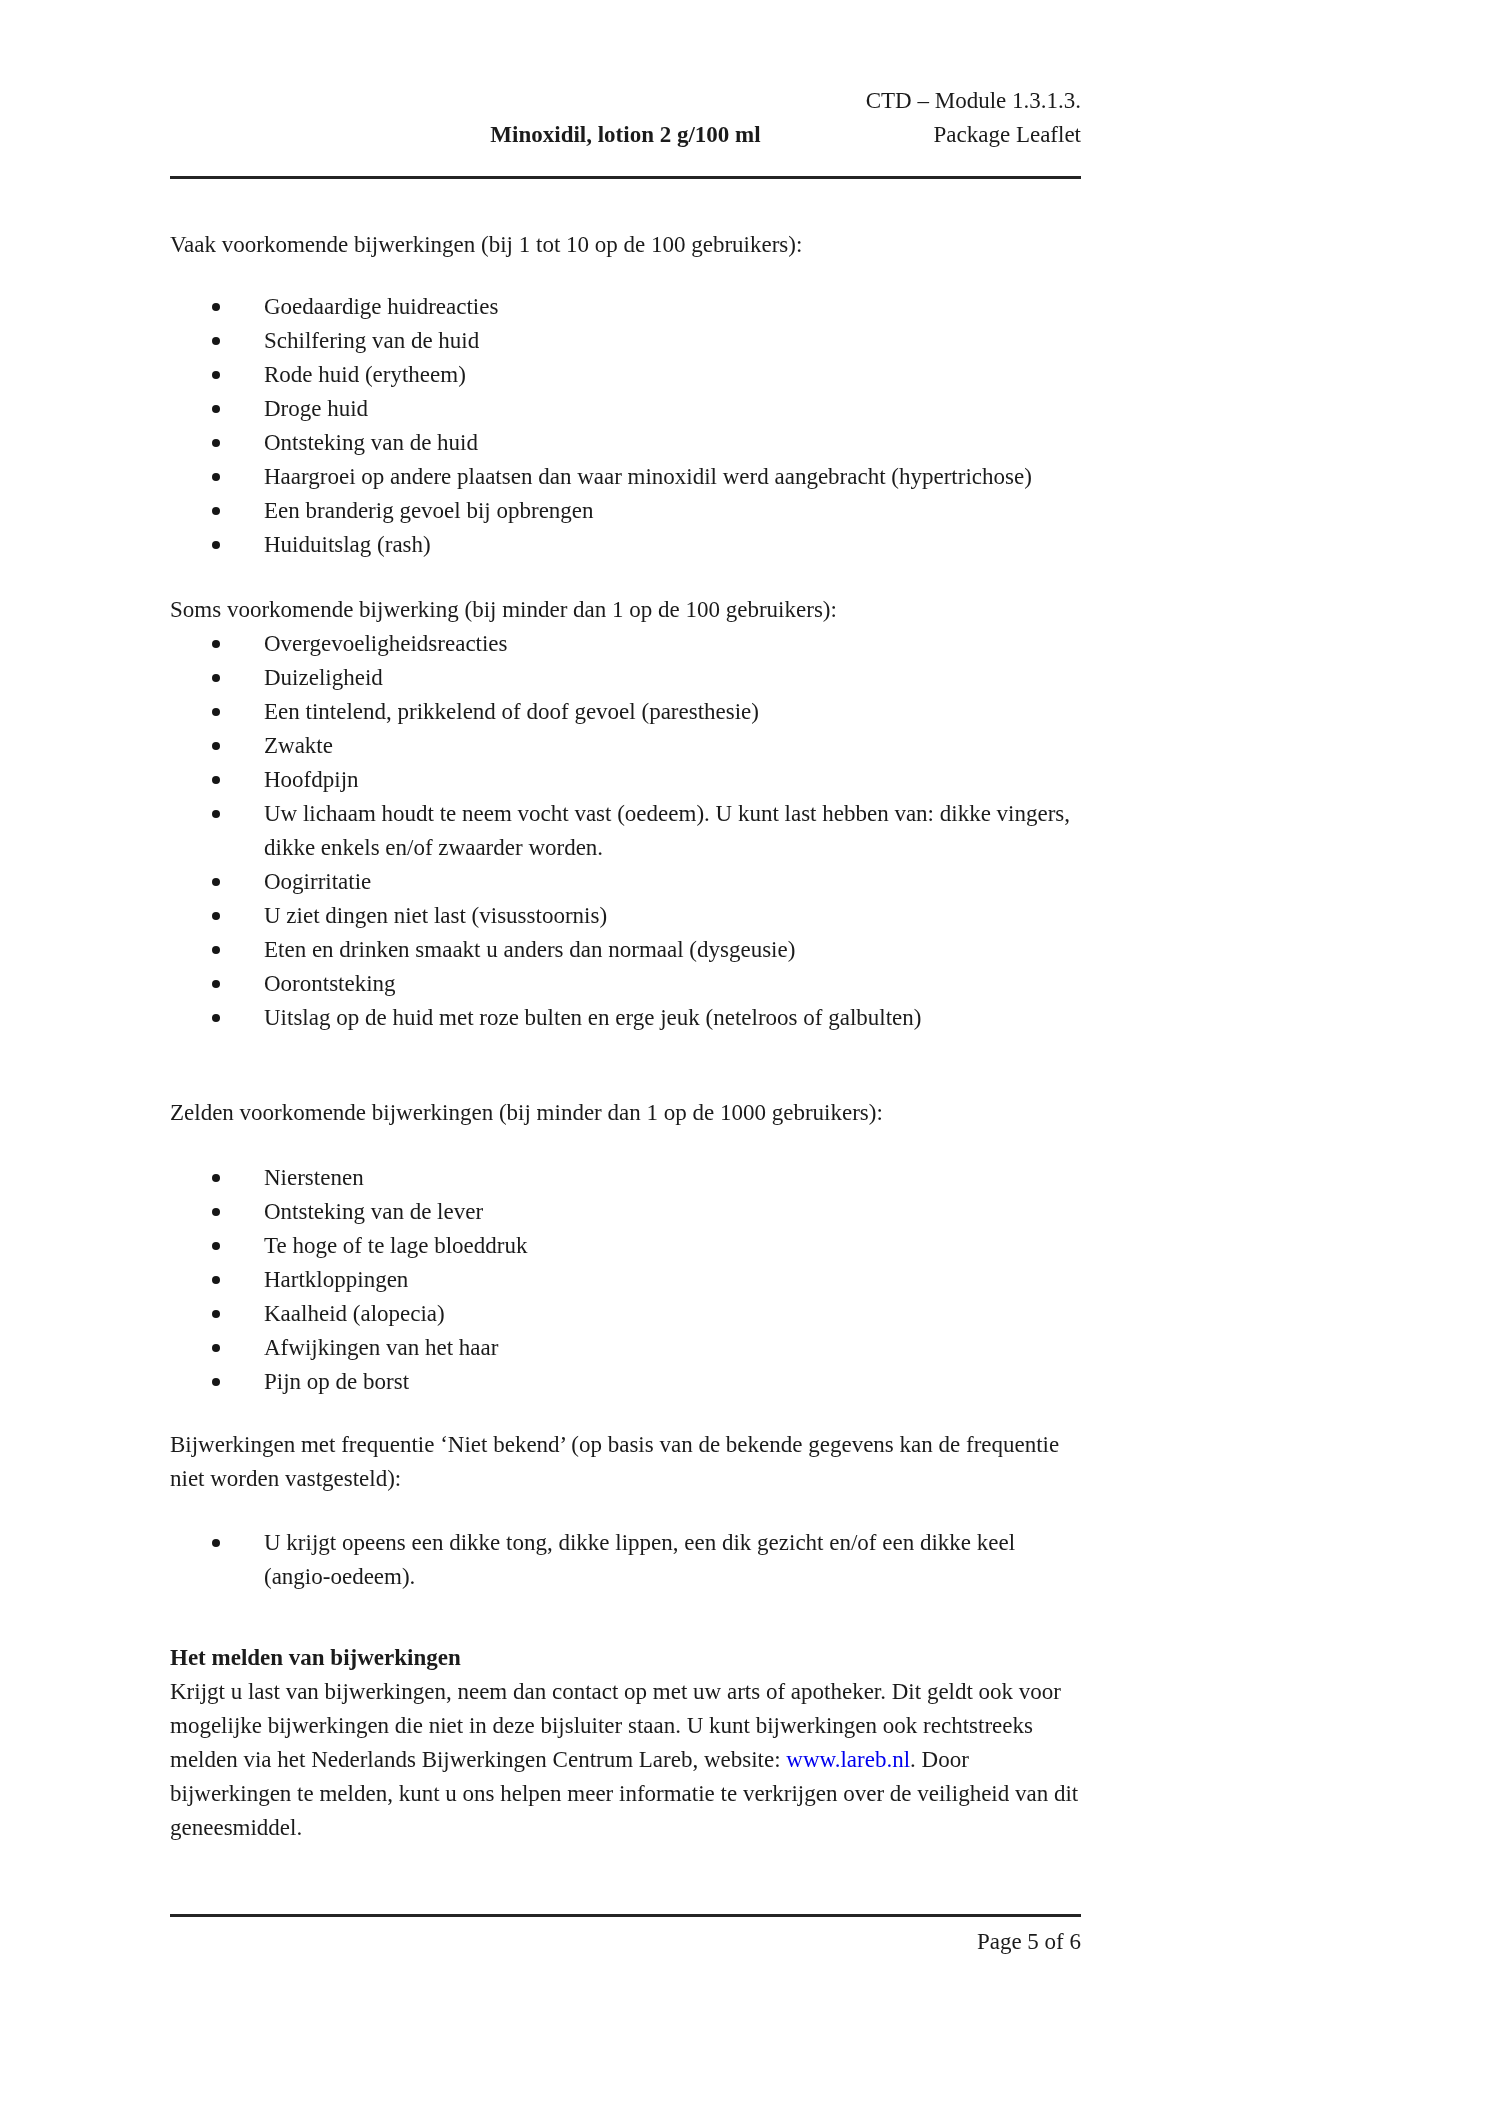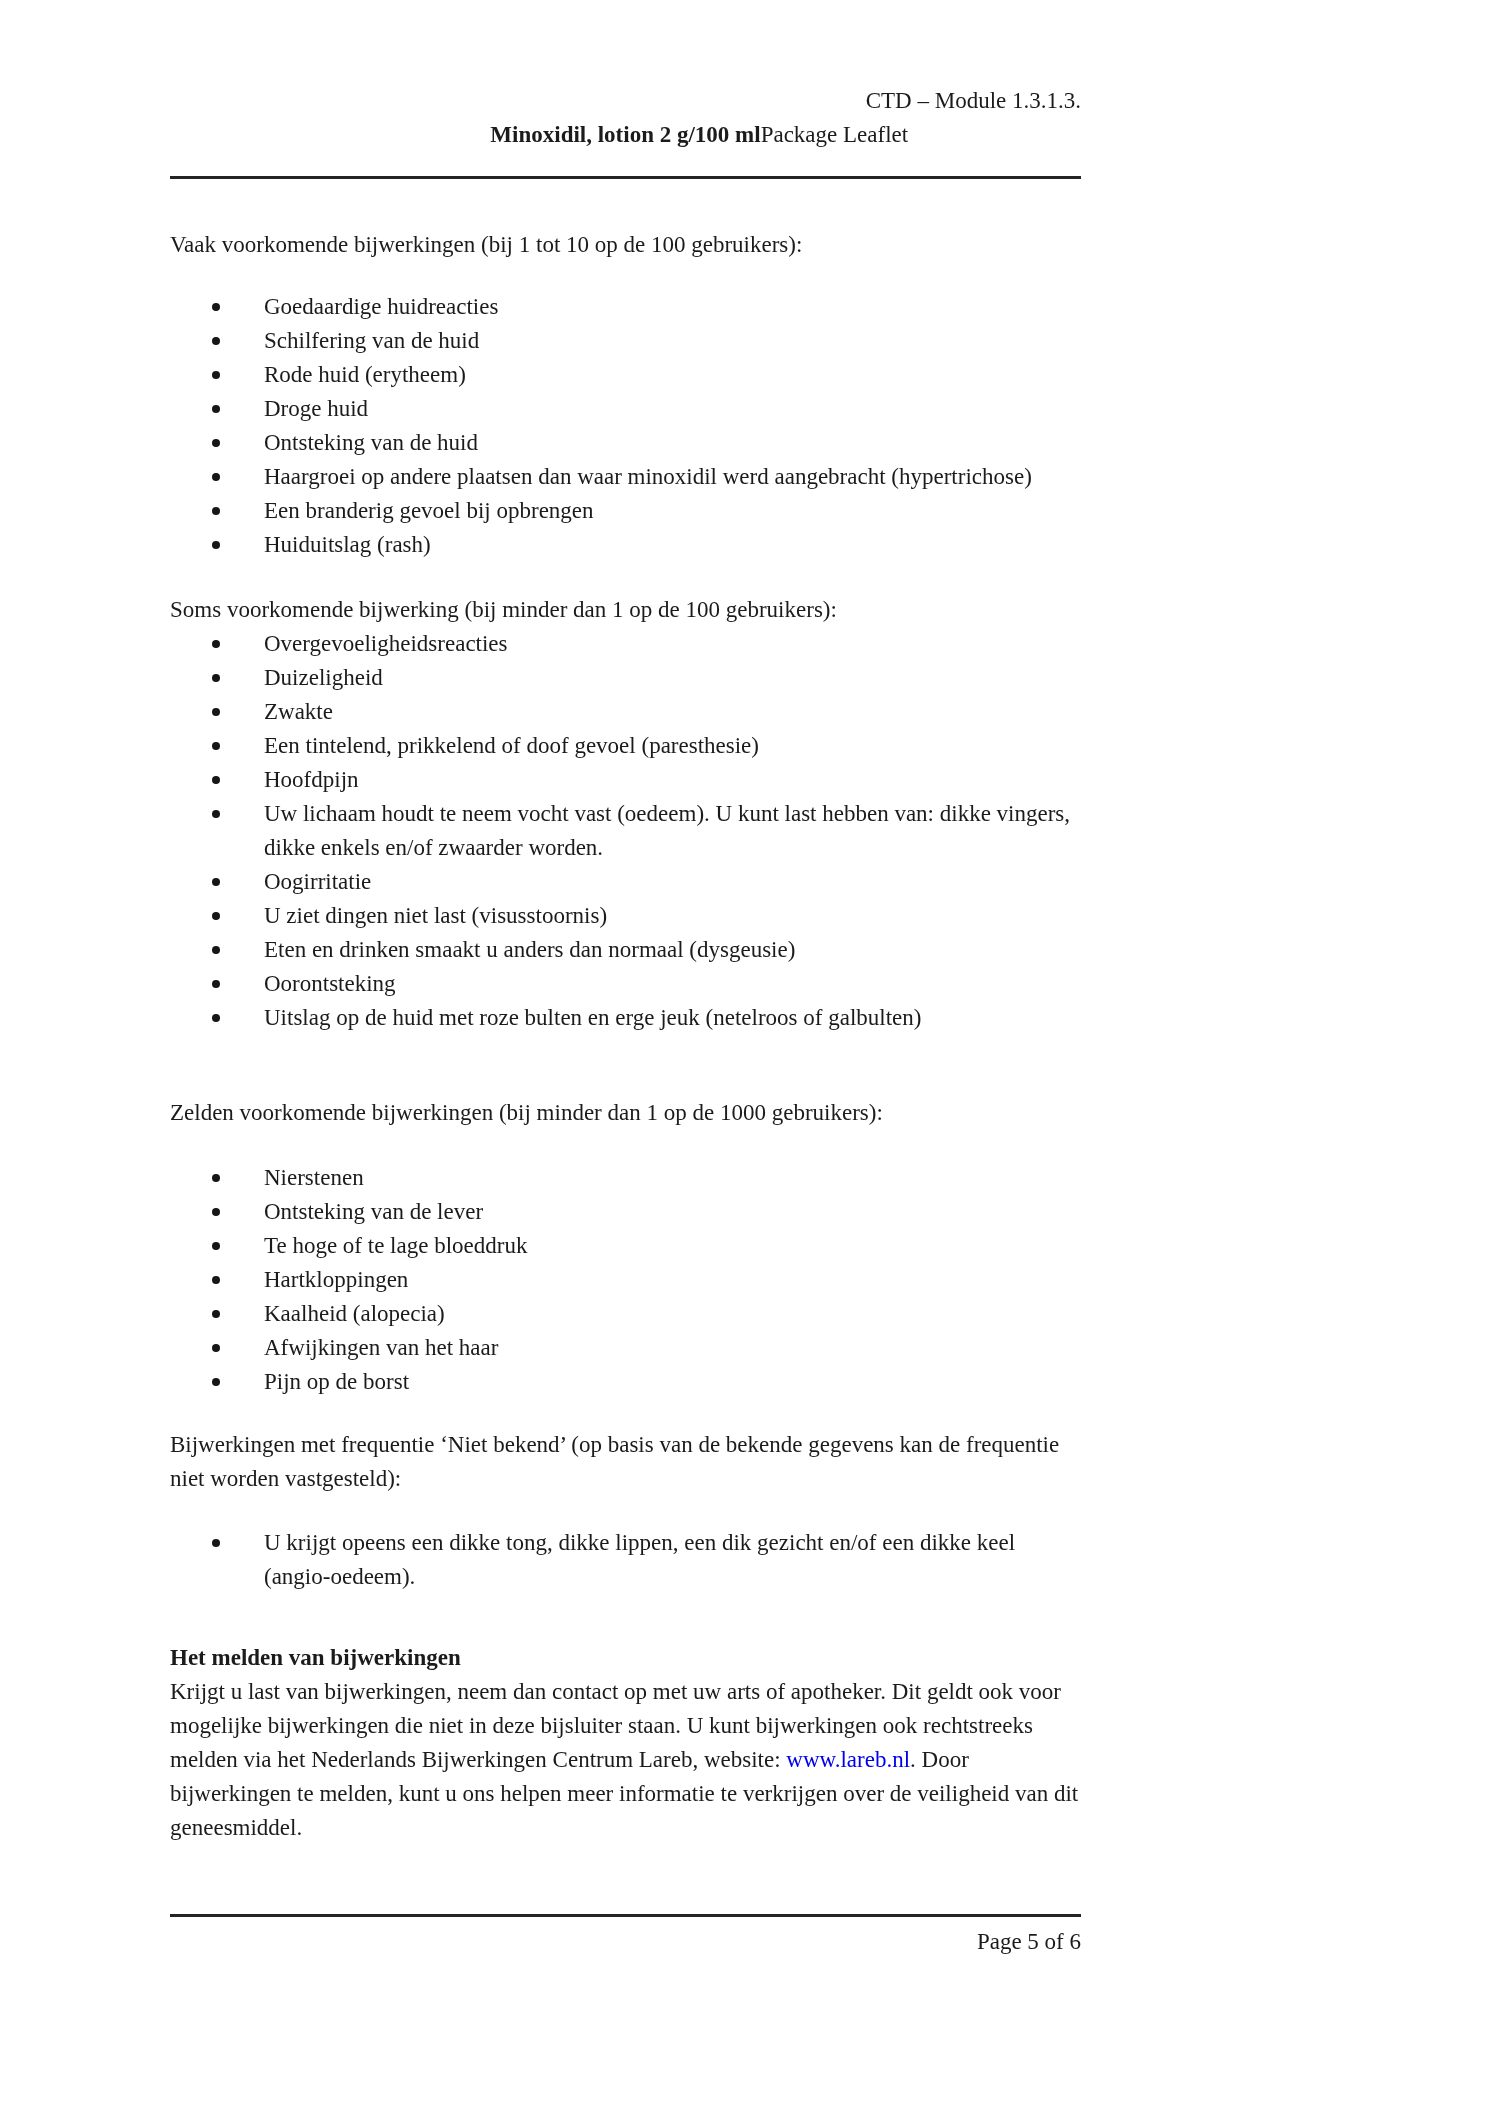--- a/index.html
+++ b/index.html
@@ -29,20 +29,21 @@
   }
   .hdr-cell-spacer { flex: 1 1 0; min-width: 0; }
   .hdr-product {
     flex: 0 0 auto;
     font-weight: bold;
     text-align: center;
   }
   .hdr-doc-type {
     flex: 1 1 0;
     min-width: 0;
+    text-align: right;
   }
   .rule {
     height: 3px;
     background: #242424;
     margin-top: 24px;
   }
   .p1 { margin: 49px 0 0 0; }
   .p2 { margin: 31px 0 0 0; }
   .p3 { margin: 61px 0 0 0; }
   .p4 { margin: 29px 0 0 0; max-width: 1130px; }
@@ -146,25 +147,25 @@
     <div class="li">
         <span class="bullet"></span>
         <span class="li-text">Overgevoeligheidsreacties</span>
       </div>
     <div class="li">
         <span class="bullet"></span>
         <span class="li-text">Duizeligheid</span>
       </div>
     <div class="li">
         <span class="bullet"></span>
+        <span class="li-text">Een tintelend, prikkelend of doof gevoel (paresthesie)</span>
+      </div>
+    <div class="li">
+        <span class="bullet"></span>
         <span class="li-text">Zwakte</span>
-      </div>
-    <div class="li">
-        <span class="bullet"></span>
-        <span class="li-text">Een tintelend, prikkelend of doof gevoel (paresthesie)</span>
       </div>
     <div class="li">
         <span class="bullet"></span>
         <span class="li-text">Hoofdpijn</span>
       </div>
     <div class="li">
         <span class="bullet"></span>
         <span class="li-text">Uw lichaam houdt te neem vocht vast (oedeem). U kunt last hebben van: dikke vingers, dikke enkels en/of zwaarder worden.</span>
       </div>
     <div class="li">

